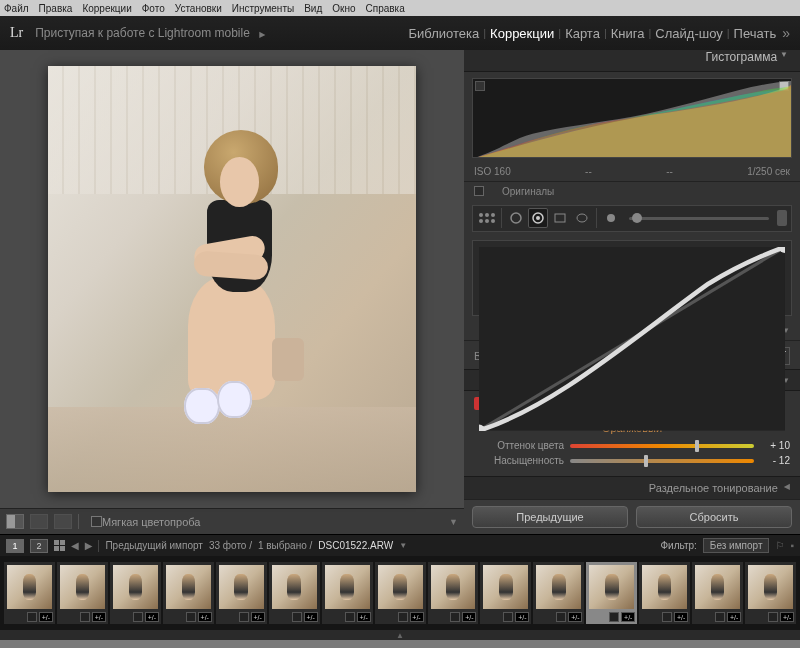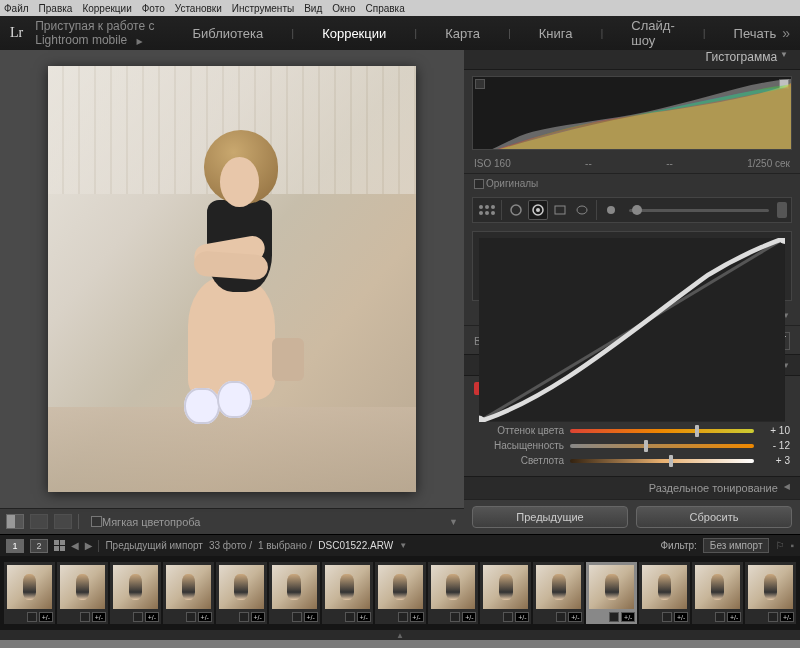--- a/index.html
+++ b/index.html
@@ -3,21 +3,21 @@
 <meta charset="utf-8">
 <style>
 * { margin: 0; padding: 0; box-sizing: border-box; font-family: "Segoe UI", Tahoma, sans-serif; }
 body { background: #7a7a7a; width: 800px; height: 648px; overflow: hidden; font-size: 11px; color: #bbb; }
 .menubar { background: #ccc; height: 14px; display: flex; gap: 10px; padding: 8px 4px; color: #222; font-size: 10px; align-items: center; }
 .menubar span { cursor: default; }
 .header { background: linear-gradient(#222,#1a1a1a); height: 34px; display: flex; align-items: center; padding: 0 10px; position: relative; }
 .logo { font-family: Georgia, serif; font-size: 14px; color: #ddd; margin-right: 12px; }
 .subtitle { color: #8a8a8a; font-size: 12px; }
 .subtitle .tri { font-size: 8px; margin-left:6px; color:#777;}
-.modules { margin-left: auto; display: flex; gap: 24px; align-items: center; }
+.modules { margin-left: auto; display: flex; gap: 0; align-items: center; }
 .module { color: #aaa; font-size: 13px; padding: 0 4px; cursor: pointer; }
 .module.active { color: #fff; }
 .module-sep { color: #555; }
 .arrow-end { color:#888; font-size:14px; margin-left:2px;}
 .main { display: flex; height: 484px; background: #2d2d2d; }
 .left-pane { width: 464px; background: #444; display: flex; flex-direction: column; }
 .image-area { flex: 1; position: relative; padding: 16px 48px; background: #4a4a4a; }
 .photo { width: 100%; height: 100%; background: linear-gradient(130deg,#e9e6df 0%,#d9d2c7 30%,#c7beab 50%,#cdbba2 70%,#b8a892 100%); box-shadow: 0 2px 12px rgba(0,0,0,.6); position:relative; overflow:hidden;}
 .photo .bldg { position:absolute; top:0; left:0; right:0; height:30%; background: repeating-linear-gradient(90deg,#e8e3db 0 14px,#d6cfc3 14px 16px); opacity:.55;}
 .photo .figure { position:absolute; left:30%; top:15%; width:44%; height:72%; }
@@ -39,21 +39,21 @@
 .vt-arrow { margin-left:auto; color:#777; font-size:9px;}
 .right-pane { width: 336px; background: #333; display:flex; flex-direction:column; overflow:hidden;}
 .panel-head { background:#2a2a2a; height:22px; display:flex; justify-content:flex-end; padding:0 12px; color:#bbb; font-size:12px; border-bottom:1px solid #1a1a1a; gap:3px;}
 .panel-head .tri { font-size:8px; color:#888;}
 .histogram { height:80px; margin:6px 8px; background:#1a1a1a; border:1px solid #444; position:relative; overflow:hidden;}
 .hist-corner { position:absolute; top:2px; width:10px; height:10px; border:1px solid #555;}
 .hist-corner.l { left:2px; background:#333;}
 .hist-corner.r { right:2px; background:#bbb;}
 .hist-svg { position:absolute; inset:0; }
 .histo-info { display:flex; justify-content:space-between; padding:2px 10px; color:#888; font-size:10px;}
-.orig-row { padding:4px 10px; color:#888; font-size:10px; display:flex; align-items:center; gap:2px; border-top:1px solid #222; margin-top:2px;}
+.orig-row { padding:4px 10px; color:#888; font-size:10px; display:flex; align-items:center; gap:18px; border-top:1px solid #222; margin-top:2px;}
 .orig-row .chk{width:10px;height:10px;border:1px solid #666;background:#2a2a2a;}
 .tool-strip { height:28px; margin:4px 8px; background:#2a2a2a; border:1px solid #444; display:flex; align-items:center; padding:0 4px; gap:2px;}
 .ts-sep { width:1px; height:20px; background:#444; margin:0 2px;}
 .ts-btn { width:20px; height:20px; display:flex; align-items:center; justify-content:center; color:#888; border-radius:2px;}
 .ts-btn.act { background:#1a1a1a; color:#ddd; box-shadow:inset 0 0 0 1px #555;}
 .ts-grid { display:grid; grid-template-columns:repeat(3,4px); grid-template-rows:repeat(2,4px); gap:2px; }
 .ts-grid i { background:#888; border-radius:50%;}
 .ts-slider { flex:1; height:3px; background:#555; margin:0 6px; position:relative; border-radius:2px;}
 .ts-slider .knob { position:absolute; left:2%; top:-4px; width:10px; height:10px; background:#888; border-radius:50%;}
 .ts-switch { width:10px; height:16px; background:#555; border-radius:2px;}
@@ -298,27 +298,20 @@
             </div>
             <span class="v">+ 10</span>
           </div>
           <div class="srow">
             <label>Насыщенность</label>
             <div class="track sat-grad">
               <div class="knob" style="left:40%"></div>
             </div>
             <span class="v">- 12</span>
           </div>
-          <div class="srow">
-            <label>Светлота</label>
-            <div class="track lum-grad">
-              <div class="knob" style="left:54%"></div>
-            </div>
-            <span class="v">+ 3</span>
-          </div>
         </div>
     </div>
 
     <div class="split-head">
       <span>Раздельное тонирование</span>
       <span class="tri" style="font-size:8px;color:#777">◀</span>
     </div>
 
     <div class="btn-row">
       <div class="btn">Предыдущие</div>

